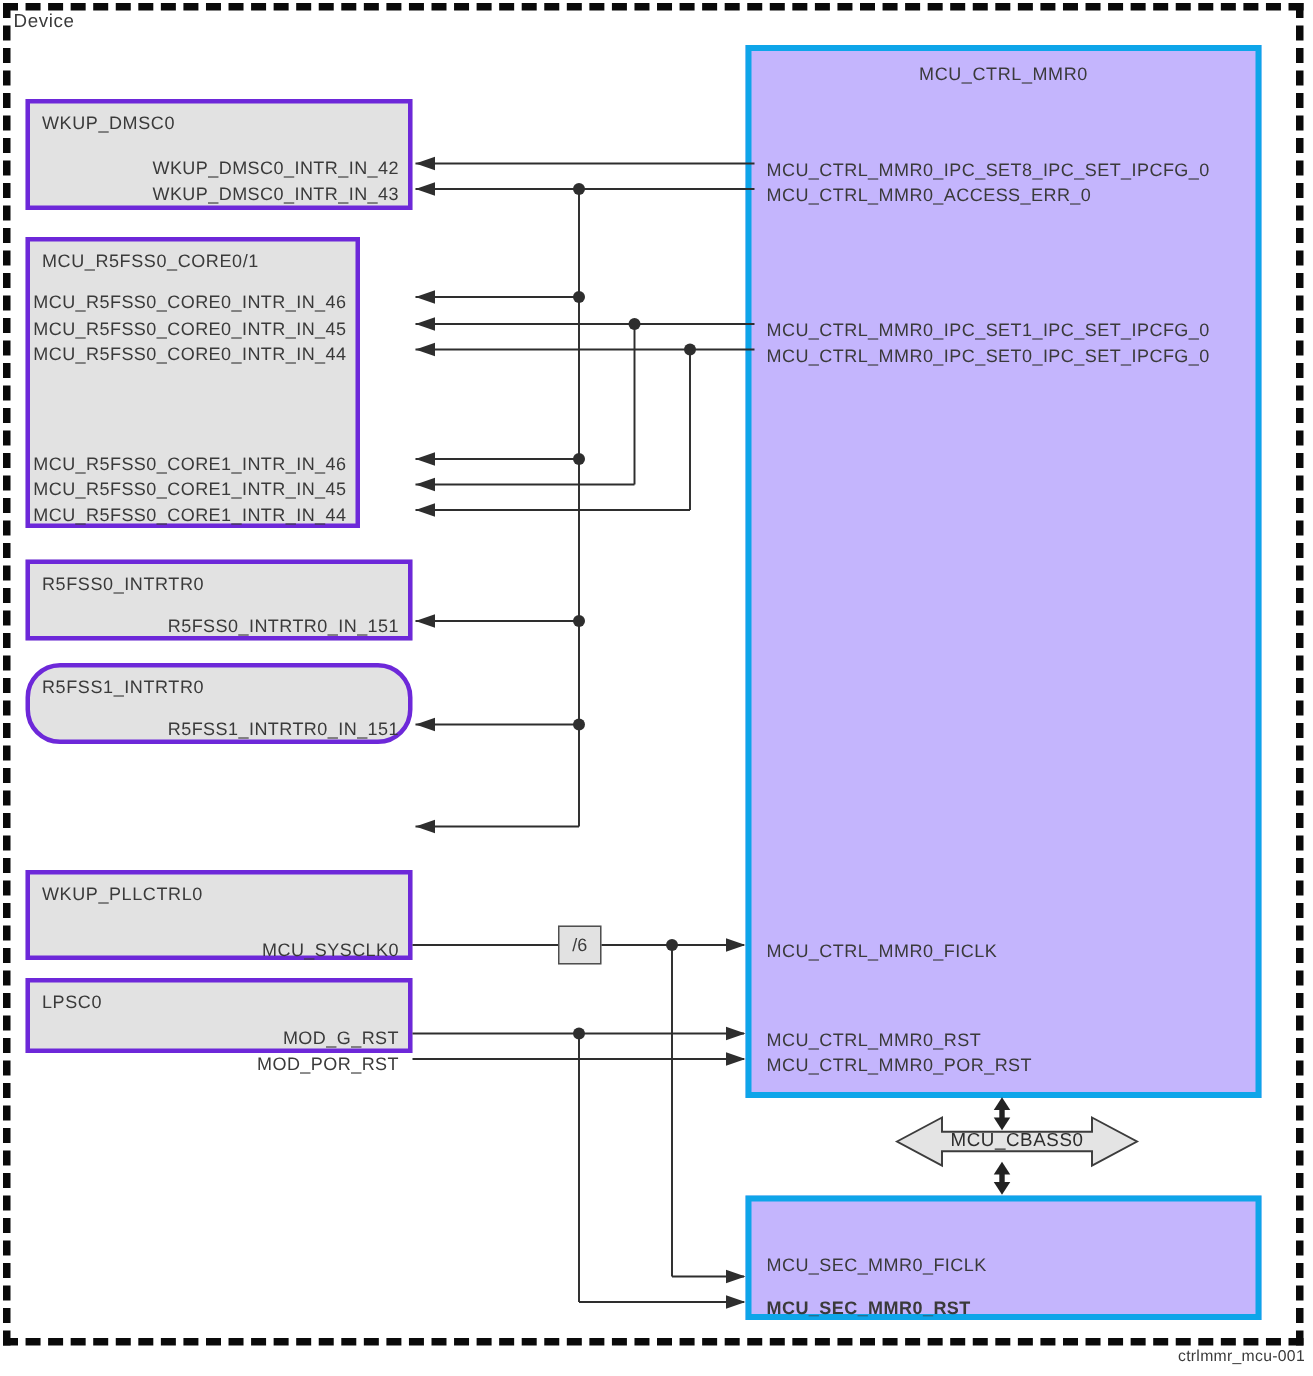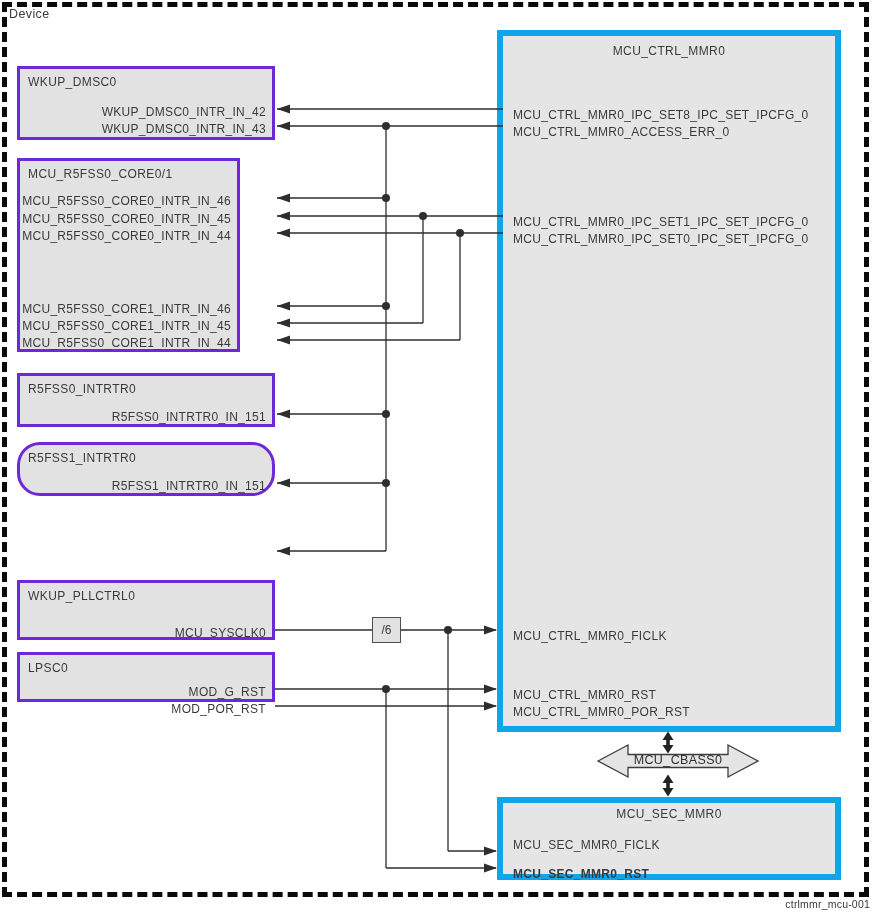--- a/index.html
+++ b/index.html
@@ -14,21 +14,21 @@
   .device-label{
     position:absolute;left:9px;top:7px;font-size:12.5px;letter-spacing:.4px;color:#3a3a3a;
   }
   .figure-id{
     position:absolute;right:5px;top:898px;font-size:10.5px;letter-spacing:.2px;color:#3a3a3a;
   }
   .block{
     position:absolute;background:#e2e2e2;border:3px solid #6d28d9;box-sizing:border-box;
   }
   .module{
-    position:absolute;background:#e5e5e5;border:6px solid #0ea5e9;box-sizing:border-box;
+    position:absolute;background:#c4b5fd;border:4px solid #0ea5e9;box-sizing:border-box;
   }
   .block-title{
     position:absolute;left:8px;top:6px;font-size:12px;letter-spacing:.4px;white-space:nowrap;
   }
   .module-title{
     position:absolute;left:0;right:0;top:8px;text-align:center;font-size:12px;letter-spacing:.4px;white-space:nowrap;
   }
   .sig{
     position:absolute;height:16px;line-height:16px;font-size:12px;letter-spacing:.3px;white-space:nowrap;
   }
@@ -95,21 +95,20 @@
     <div class="sig l" style="top:71px;">MCU_CTRL_MMR0_IPC_SET8_IPC_SET_IPCFG_0</div>
     <div class="sig l" style="top:88px;">MCU_CTRL_MMR0_ACCESS_ERR_0</div>
     <div class="sig l" style="top:178px;">MCU_CTRL_MMR0_IPC_SET1_IPC_SET_IPCFG_0</div>
     <div class="sig l" style="top:195px;">MCU_CTRL_MMR0_IPC_SET0_IPC_SET_IPCFG_0</div>
     <div class="sig l" style="top:592px;">MCU_CTRL_MMR0_FICLK</div>
     <div class="sig l" style="top:651px;">MCU_CTRL_MMR0_RST</div>
     <div class="sig l" style="top:668px;">MCU_CTRL_MMR0_POR_RST</div>
   </div>
 
   <div class="module" style="left:497px;top:797px;width:344px;height:83px;">
-    <div class="module-title" style="top:4px;">MCU_SEC_MMR0</div>
     <div class="sig l" style="top:34px;">MCU_SEC_MMR0_FICLK</div>
     <div class="sig l" style="top:63px;font-weight:bold;">MCU_SEC_MMR0_RST</div>
   </div>
 
   <div class="divider-box">/6</div>
 
   <svg class="wires" width="875" height="917" viewBox="0 0 875 917">
     <g stroke="#2e2e2e" stroke-width="1.3" fill="none">
       <path d="M277 109 H503"></path>
       <path d="M277 126 H503"></path>

